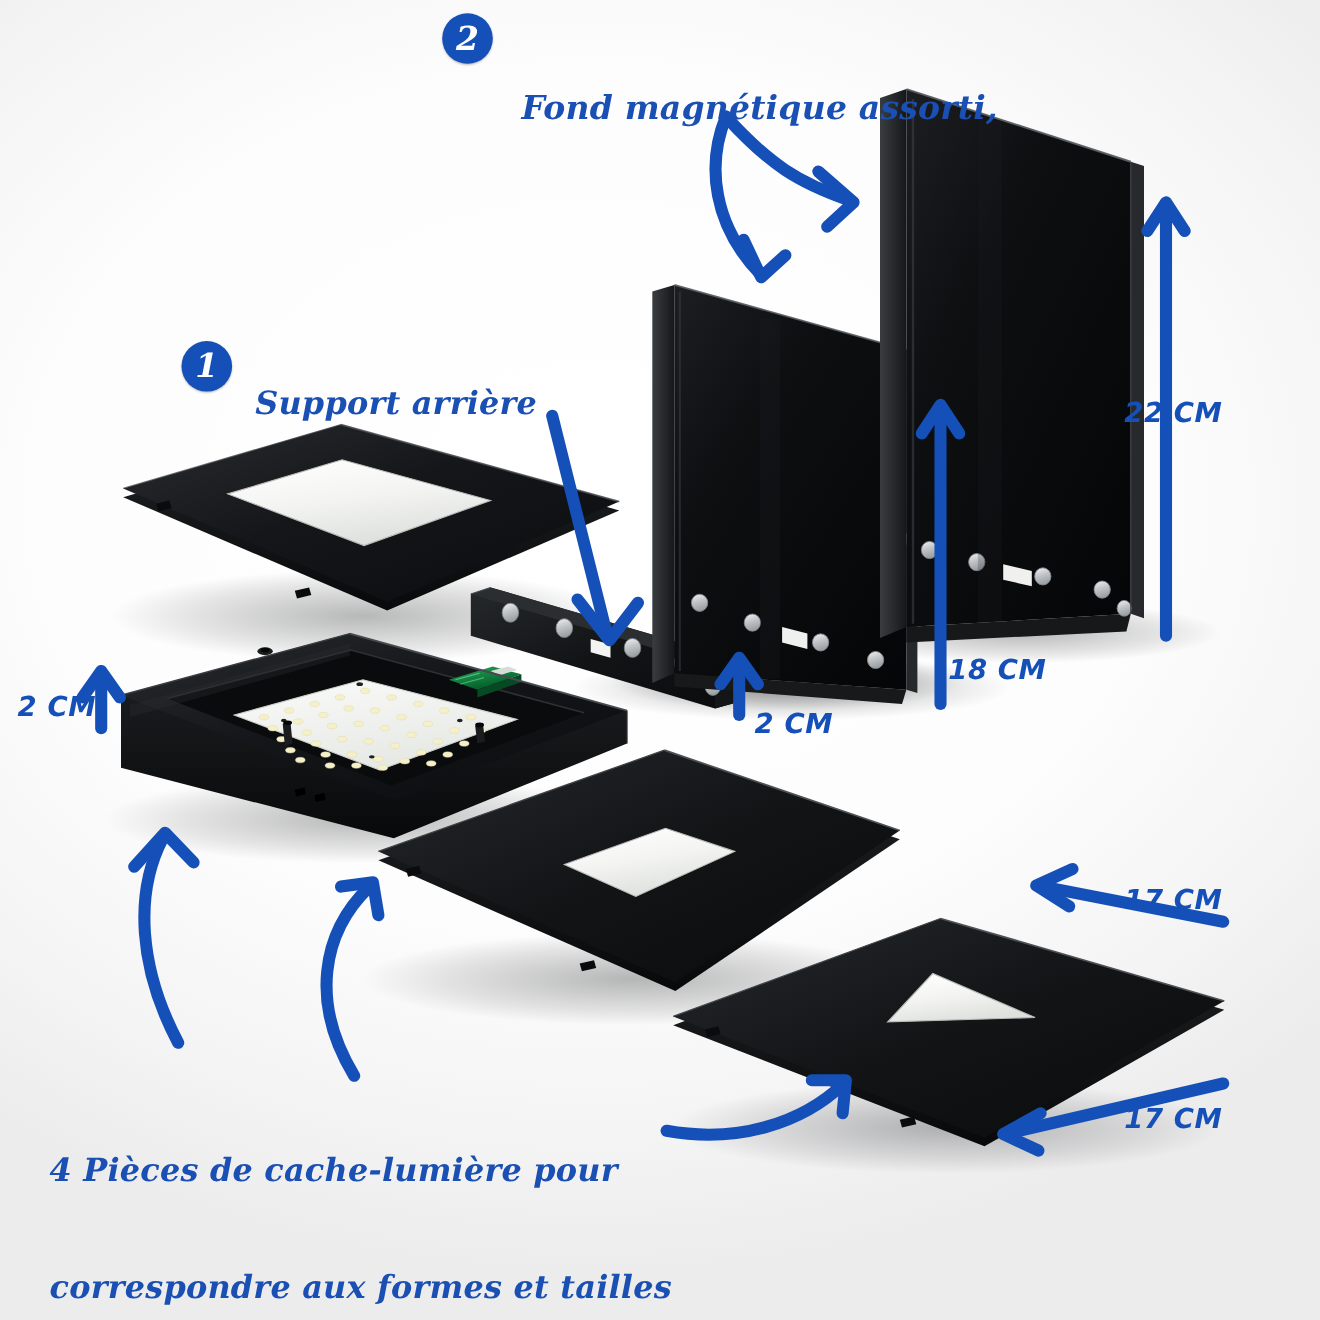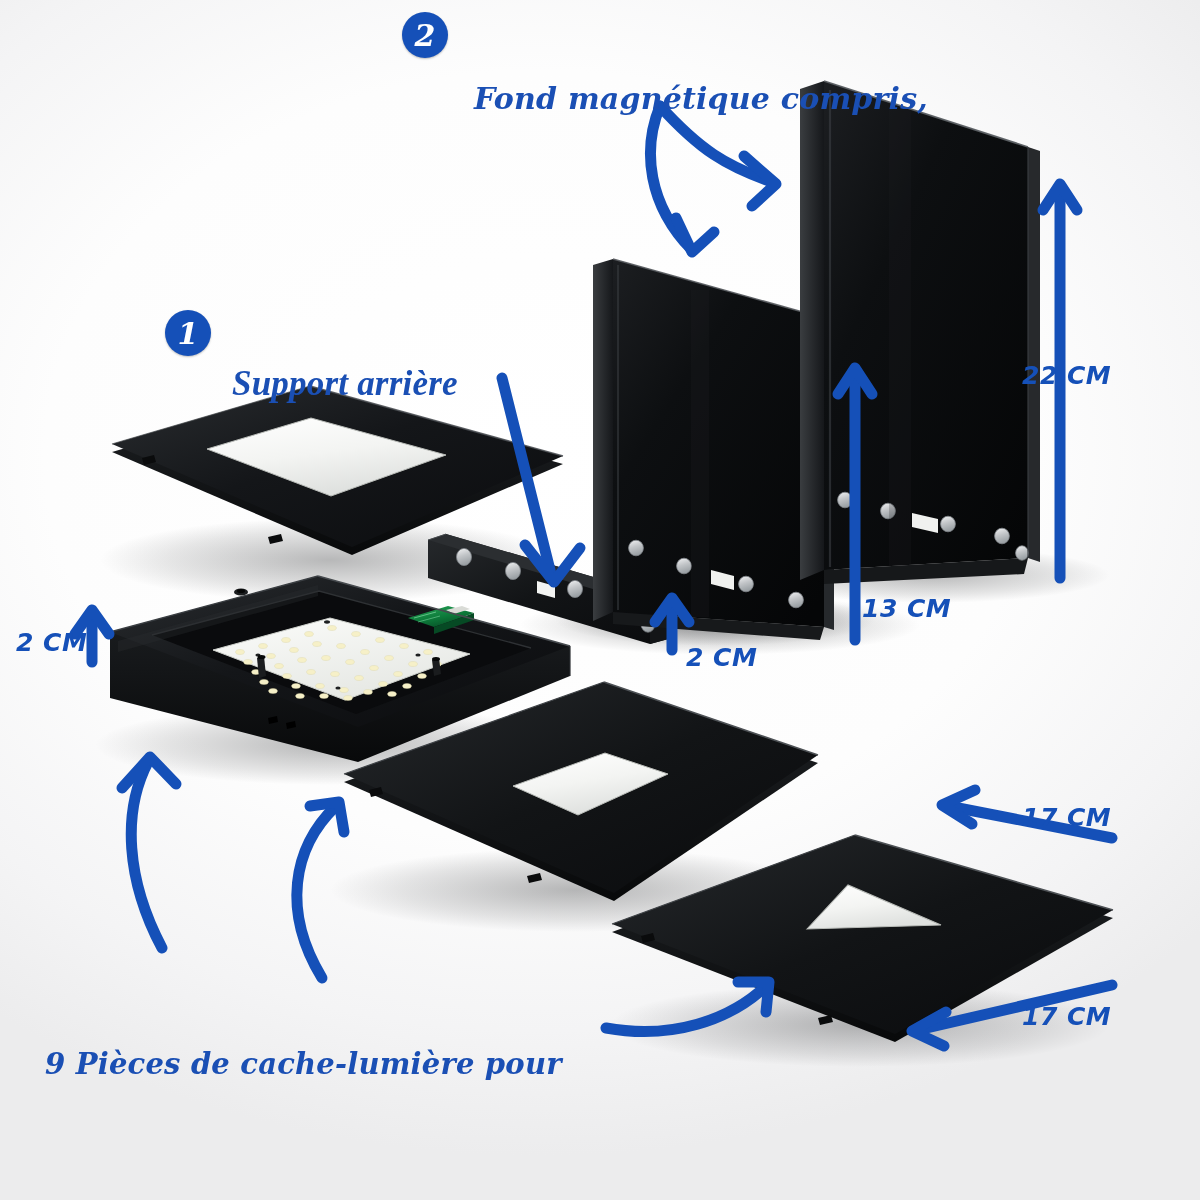--- a/index.html
+++ b/index.html
@@ -48,21 +48,21 @@
     font-family:"DejaVu Sans", sans-serif;
     font-style:italic;font-weight:bold;
     color:#1550b8;
     font-size:25px;
     letter-spacing:.5px;
     z-index:7;
     white-space:nowrap;
   }
   
   #cap2{left:474px;top:8px;font-size:30px;}
-  #cap1{left:232px;top:278px;font-size:35px;font-family:Liberation Serif, serif;}
+  #cap1{left:232px;top:278px;font-size:29px;}
   #cap3{left:45px;top:976px;font-size:29px;}
   #badge2{left:402px;top:12px;}
   #badge1{left:165px;top:310px;}
   #d22{left:1022px;top:361px;}
   #d15{left:862px;top:594px;}
   #d2b{left:686px;top:643px;}
   #d2a{left:16px;top:628px;}
   #d17a{left:1022px;top:803px;}
   #d17b{left:1022px;top:1002px;}
 </style>
@@ -397,32 +397,33 @@
         <path d="M606,1028 C672,1040 730,1020 766,986"></path>
         <path d="M738,982 L769,982 L766,1012"></path>
       </g>
     </g>
   </svg>
 
   <div class="badge" id="badge2">2</div>
   <div class="badge" id="badge1">1</div>
 
   <div class="htext" id="cap2">
-    <div>Fond magnétique compris,</div>
+    <div>Fond magnétique assorti,</div>
   </div>
 
   <div class="htext" id="cap1">
     <div>Support arrière</div>
   </div>
 
   <div class="htext" id="cap3">
-    <div>9 Pièces de cache-lumière pour</div>
+    <div>4 Pièces de cache-lumière pour</div>
+    <div>correspondre aux formes et tailles</div>
     
   </div>
 
   <div class="dim" id="d22">22 CM</div>
-  <div class="dim" id="d15">13 CM</div>
+  <div class="dim" id="d15">18 CM</div>
   <div class="dim" id="d2b">2 CM</div>
   <div class="dim" id="d2a">2 CM</div>
   <div class="dim" id="d17a">17 CM</div>
   <div class="dim" id="d17b">17 CM</div>
 
 </div>
 
 </body></html>

